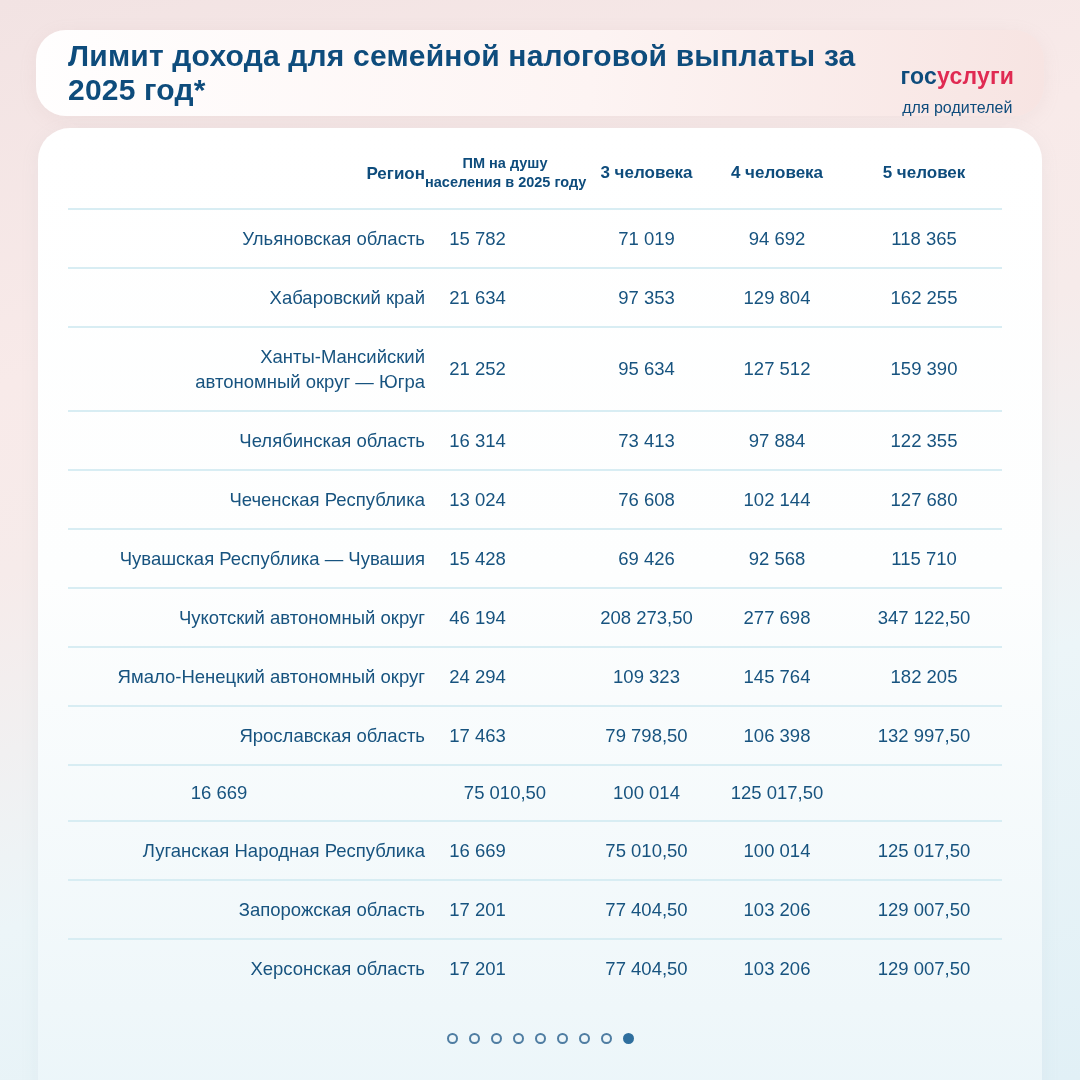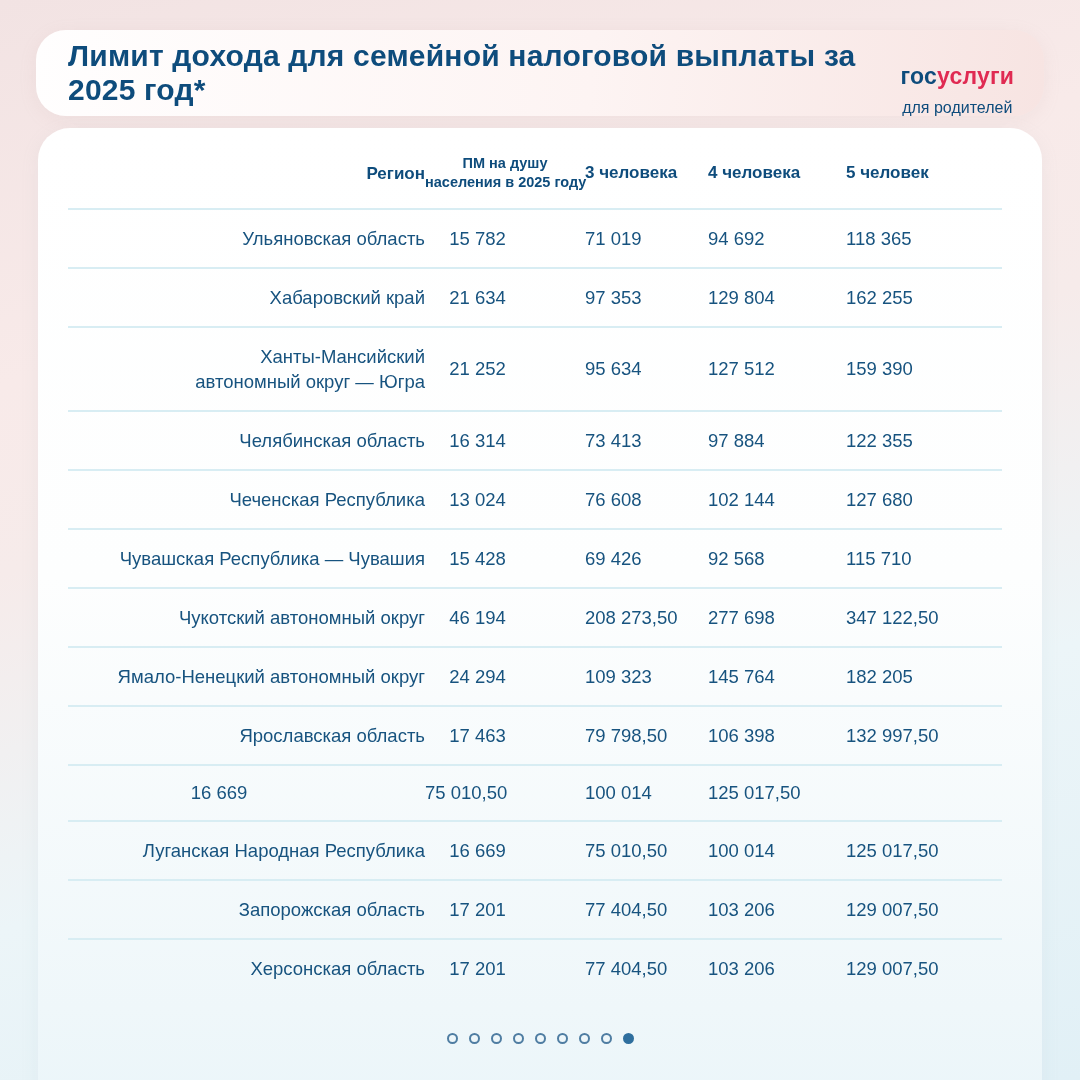--- a/index.html
+++ b/index.html
@@ -35,21 +35,21 @@
     display:grid;
     grid-template-columns:357px 160px 123px 138px 156px;
     align-items:center;
   }
   .thead{padding:26px 0 16px;}
   .th{font-size:17px;font-weight:700;color:#0e4c7c;}
   .c-region{text-align:right;white-space:pre-line;line-height:25px;}
   .c-pm{text-align:center;padding-right:55px;box-sizing:border-box;}
   .th-pm{text-align:center;padding-right:0;font-size:14.5px;line-height:19px;}
   .th-pm span{display:block;white-space:nowrap;text-align:center;}
-  .c-n{text-align:left;}
+  .c-n{text-align:center;}
   .trow{
     border-top:2px solid #d8edf3;
     padding:16px 0;
     font-size:18.5px;color:#17537f;
   }
   .dots{
     position:absolute;left:0;right:0;top:905px;
     display:flex;justify-content:center;gap:11px;
   }
   .dot{

